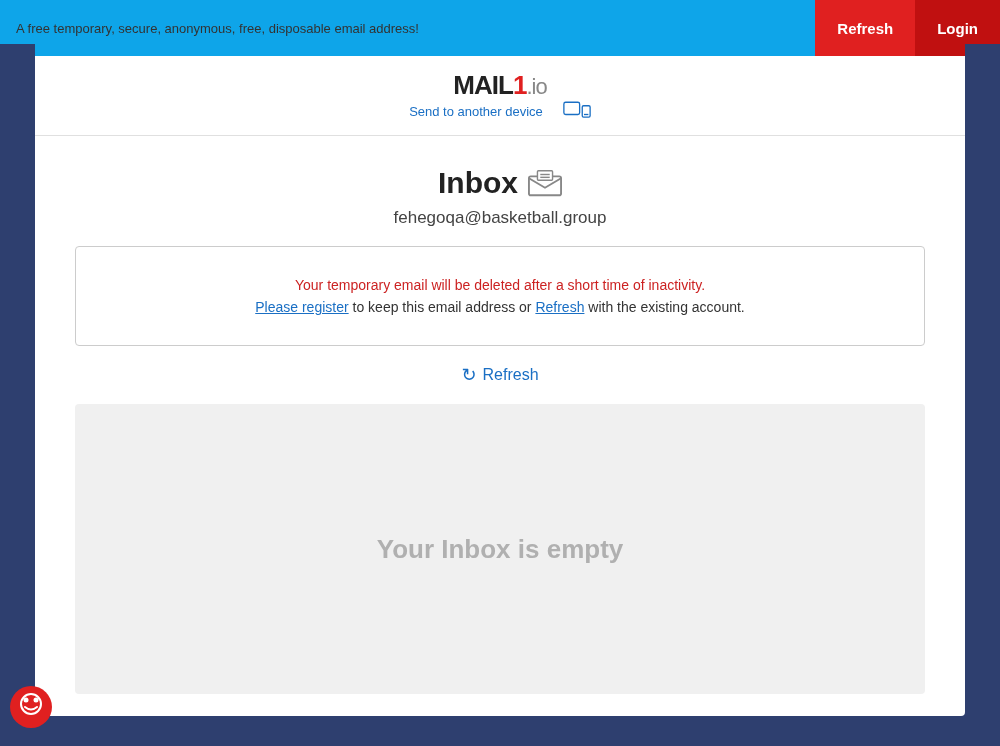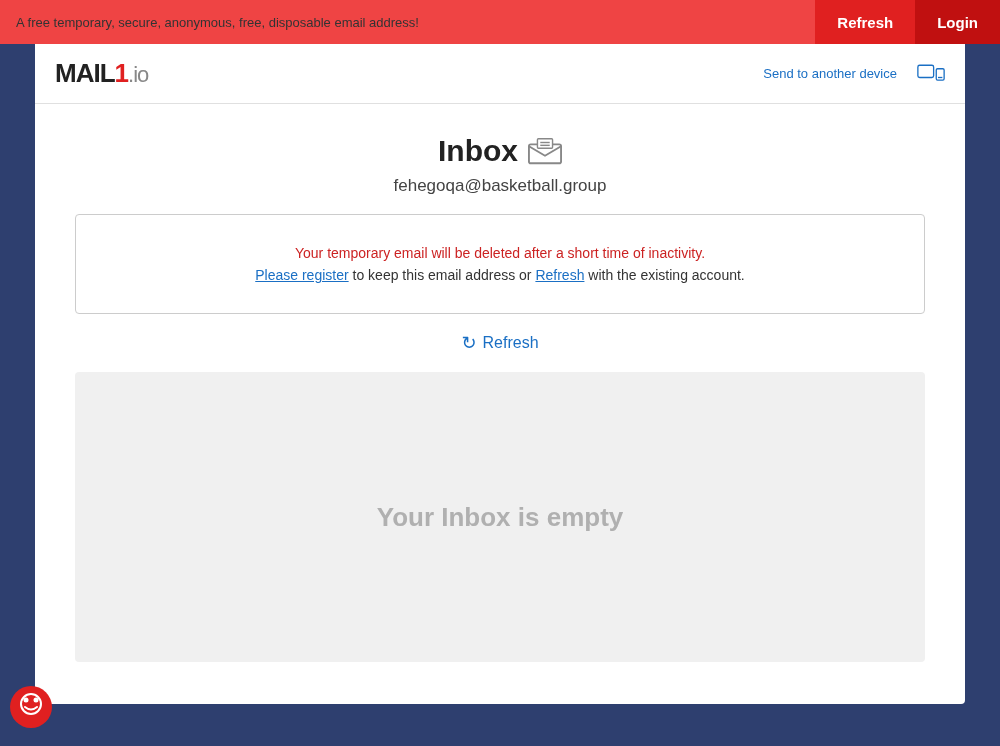--- a/index.html
+++ b/index.html
@@ -7,22 +7,22 @@
       font-family: Arial, sans-serif;
       background-color: #2e3f6f;
       width: 1000px;
       height: 746px;
       overflow: hidden;
       position: relative;
     }
 
     
     .top-banner {
-      background-color: #ef4444;
-      height: 44px;
+      background-color: #0ea5e9;
+      height: 56px;
       display: flex;
       align-items: center;
       justify-content: space-between;
       padding: 0 0 0 16px;
     }
     .banner-text {
       font-size: 13px;
       color: #333;
     }
     .banner-buttons {
@@ -58,22 +58,23 @@
       min-height: 660px;
       border-radius: 0 0 4px 4px;
       position: relative;
     }
 
     
     .card-header {
       display: flex;
       align-items: center;
       justify-content: space-between;
-      padding: 14px 20px;
+      padding: 14px 8px;
       border-bottom: 1px solid #e0e0e0;
+      flex-direction: column;
     }
     .logo {
       font-size: 26px;
       font-weight: bold;
       color: #222;
       letter-spacing: -1px;
     }
     .logo span.mail {
       color: #222;
     }

